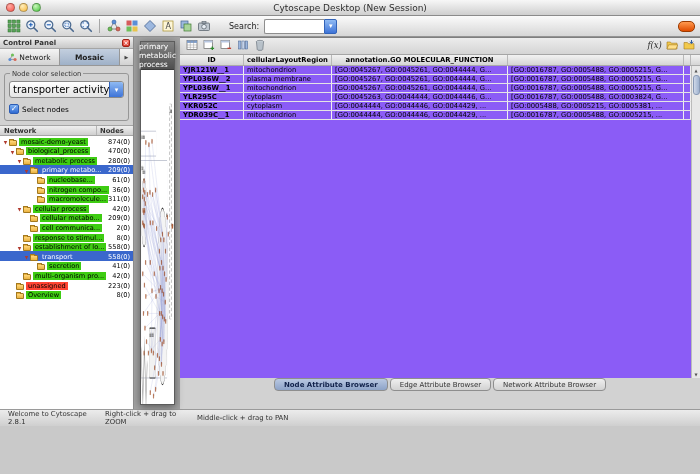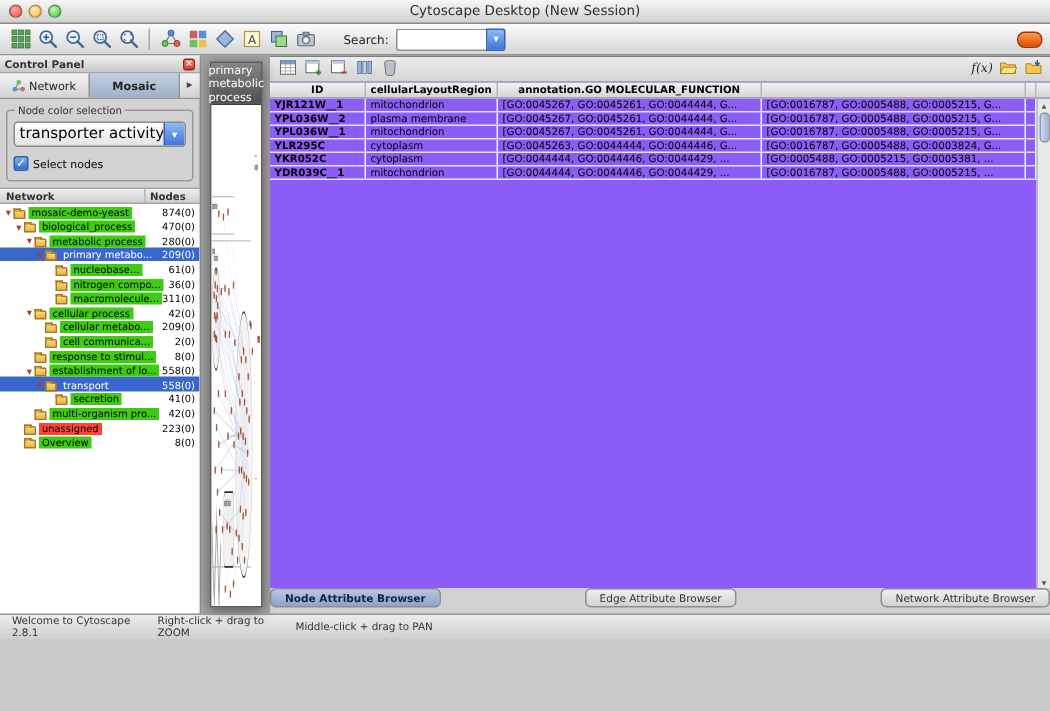--- a/index.html
+++ b/index.html
@@ -84,21 +84,21 @@
   .dt-head, .dt-row { display:grid; grid-template-columns:64px 88px 176px 176px 1fr 9px; }
   .dt-head { height:11px; background:linear-gradient(#f2f2f2,#d5d5d5); border-bottom:1px solid #aaa; font-weight:bold; }
   .dt-head > div { border-right:1px solid #b8b8b8; display:flex; align-items:center; justify-content:center; overflow:hidden; white-space:nowrap; }
   .dt-row { height:9px; border-bottom:1px solid #e4e4e4; }
   .dt-row > div { padding:0 3px; overflow:hidden; white-space:nowrap; border-right:1px solid #efefef; display:flex; align-items:center; }
   .dt-row .c0 { font-weight:bold; }
   .vscroll { position:absolute; top:11px; right:0; bottom:0; width:9px; background:#e8e8e8; border-left:1px solid #bbb; display:flex; flex-direction:column; align-items:center; color:#555; }
   .vs-up::after { content:"\25B2"; font-size:4px; }
   .vs-down { margin-top:auto; } .vs-down::after { content:"\25BC"; font-size:4px; }
   .vthumb { width:7px; height:20px; background:linear-gradient(90deg,#cfd8e8,#9fb2cf); border:1px solid #8899b5; border-radius:3px; margin-top:1px; }
-  .dp-tabs { flex:0 0 14px; display:flex; justify-content:space-between; align-items:flex-end; gap:2px; padding-bottom:4px; }
+  .dp-tabs { flex:0 0 14px; display:flex; justify-content:center; align-items:flex-end; gap:2px; padding-bottom:18px; }
   .dp-tab { font-size:7px; padding:1.5px 9px; border:1px solid #8e8e8e; border-radius:4px; background:linear-gradient(#efefef,#d2d2d2); color:#333; }
   .dp-tab.active { background:linear-gradient(#b9c8e2,#8da3c8); font-weight:bold; color:#10214a; }
 
   
   .statusbar { flex:0 0 17px; background:linear-gradient(#ececec,#cfcfcf); border-top:1px solid #9a9a9a; display:flex; align-items:center; font-size:6.9px; color:#333; padding:0 8px; }
   .statusbar .m0 { width:97px; } .statusbar .m1 { width:92px; }
 </style>
 </head>
 <body>
 

